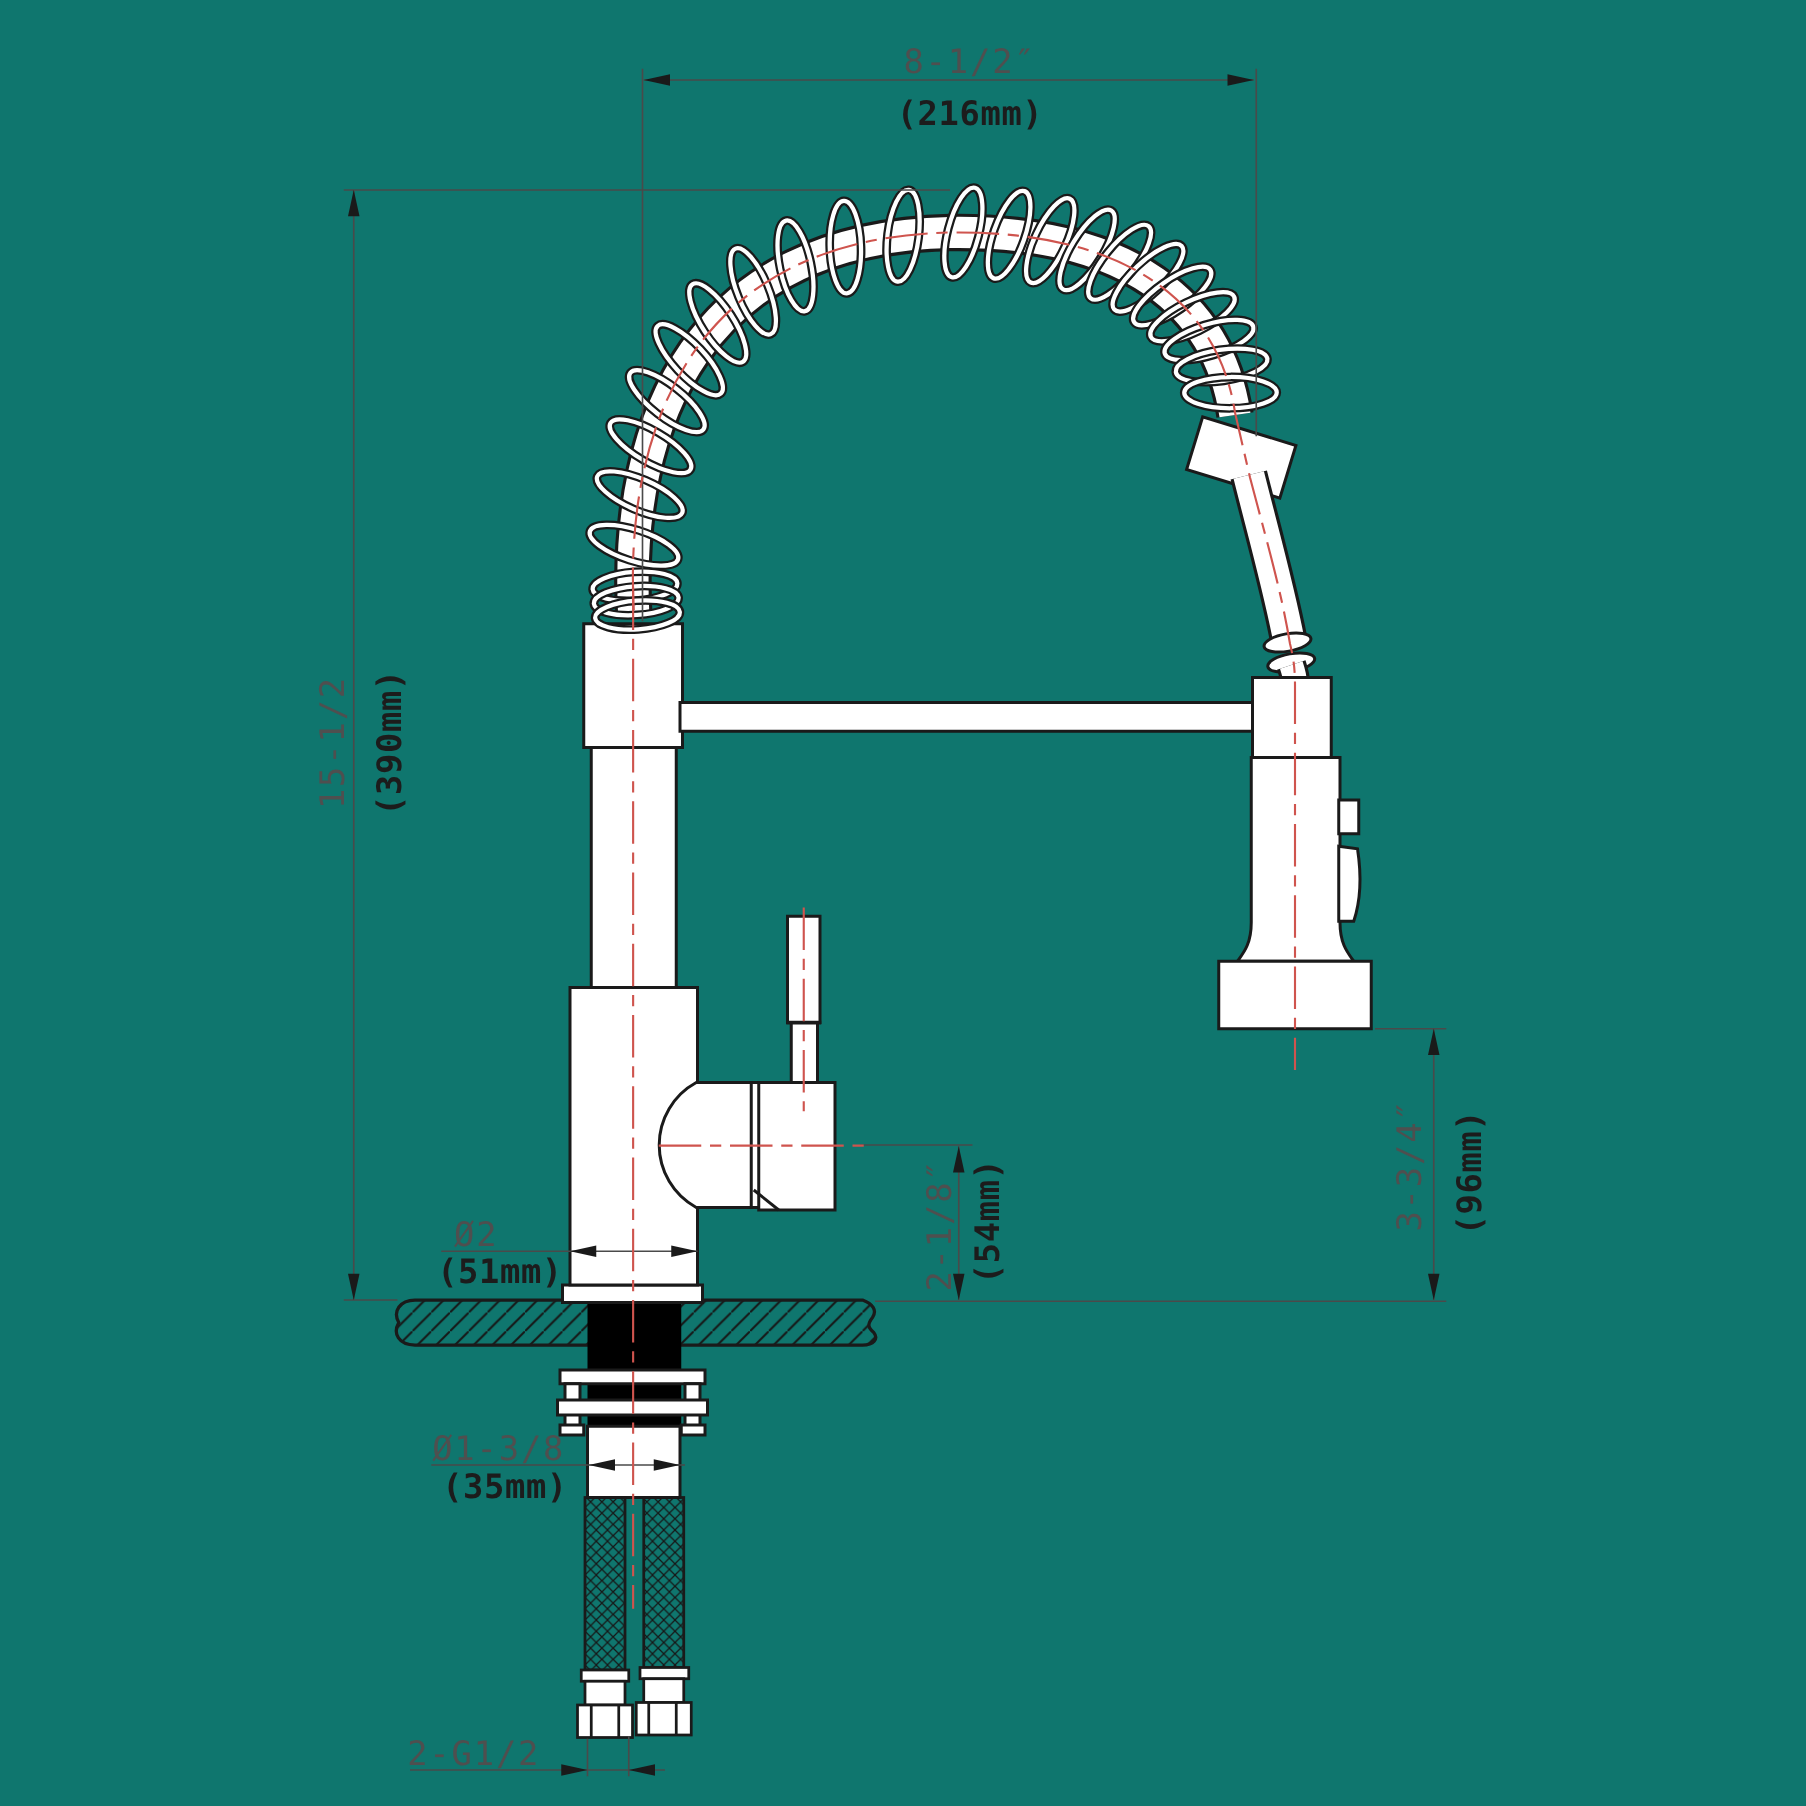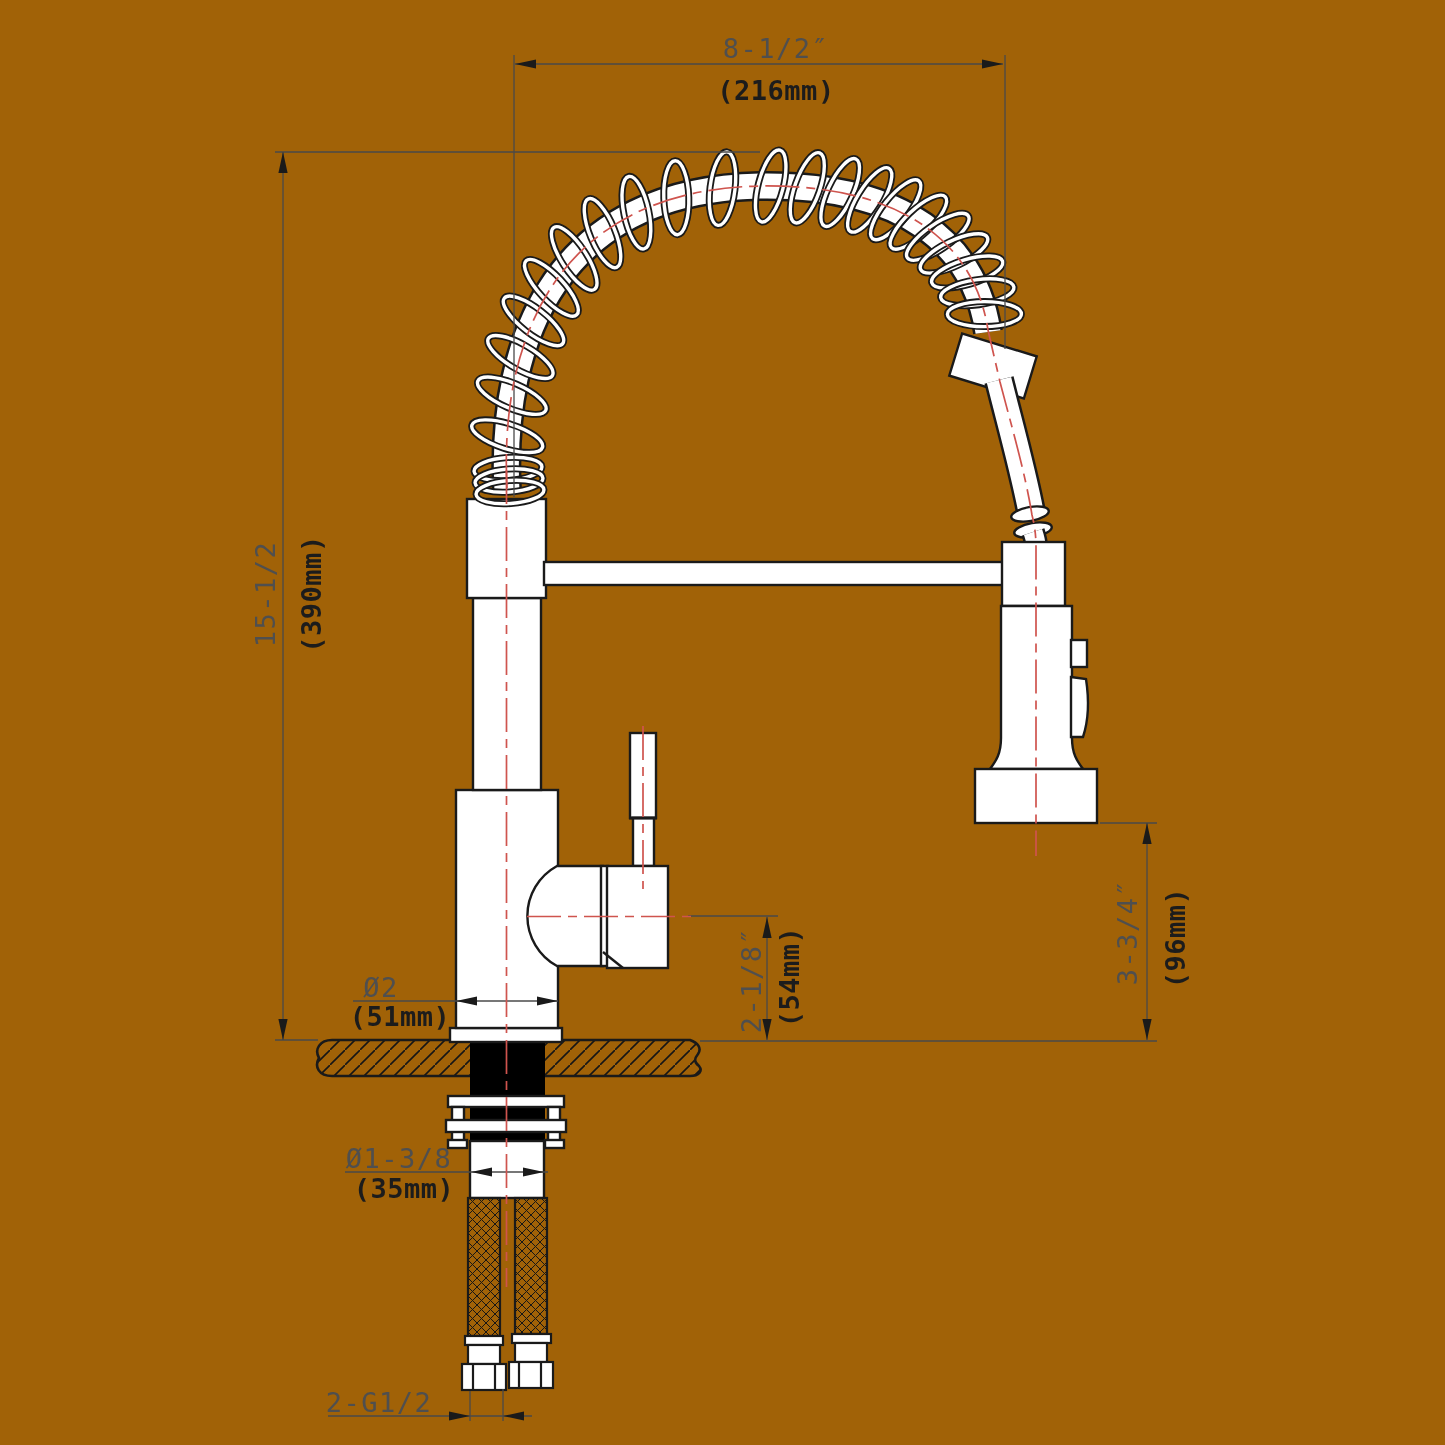--- a/index.html
+++ b/index.html
@@ -1,16 +1,16 @@
 <!DOCTYPE html>
 <html><head>
 <meta charset="utf-8">
 <style>
   html,body{margin:0;padding:0;background:#ffffff;}
-  #stage{width:1445px;height:1445px;background:#a16207;position:relative;}
+  #stage{width:1445px;height:1445px;background:#0f766e;position:relative;}
   svg{display:block}
   .t{font-family:"DejaVu Sans Mono",monospace;font-size:27px;fill:#4f4f4f;letter-spacing:1.5px;}
   .mm{font-family:"DejaVu Sans Mono",monospace;font-size:27px;font-weight:bold;fill:#1c1c1c;letter-spacing:0.5px;}
 </style>
 </head>
 <body>
 
 <div id="stage">
 <svg id="art" viewBox="0 0 1445 1445" width="1445" height="1445">
   <defs>

